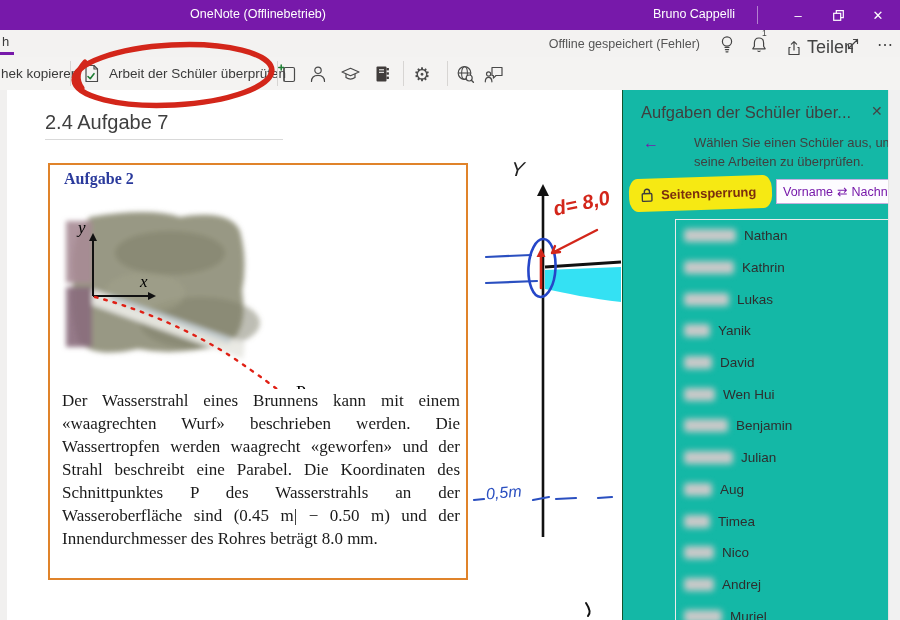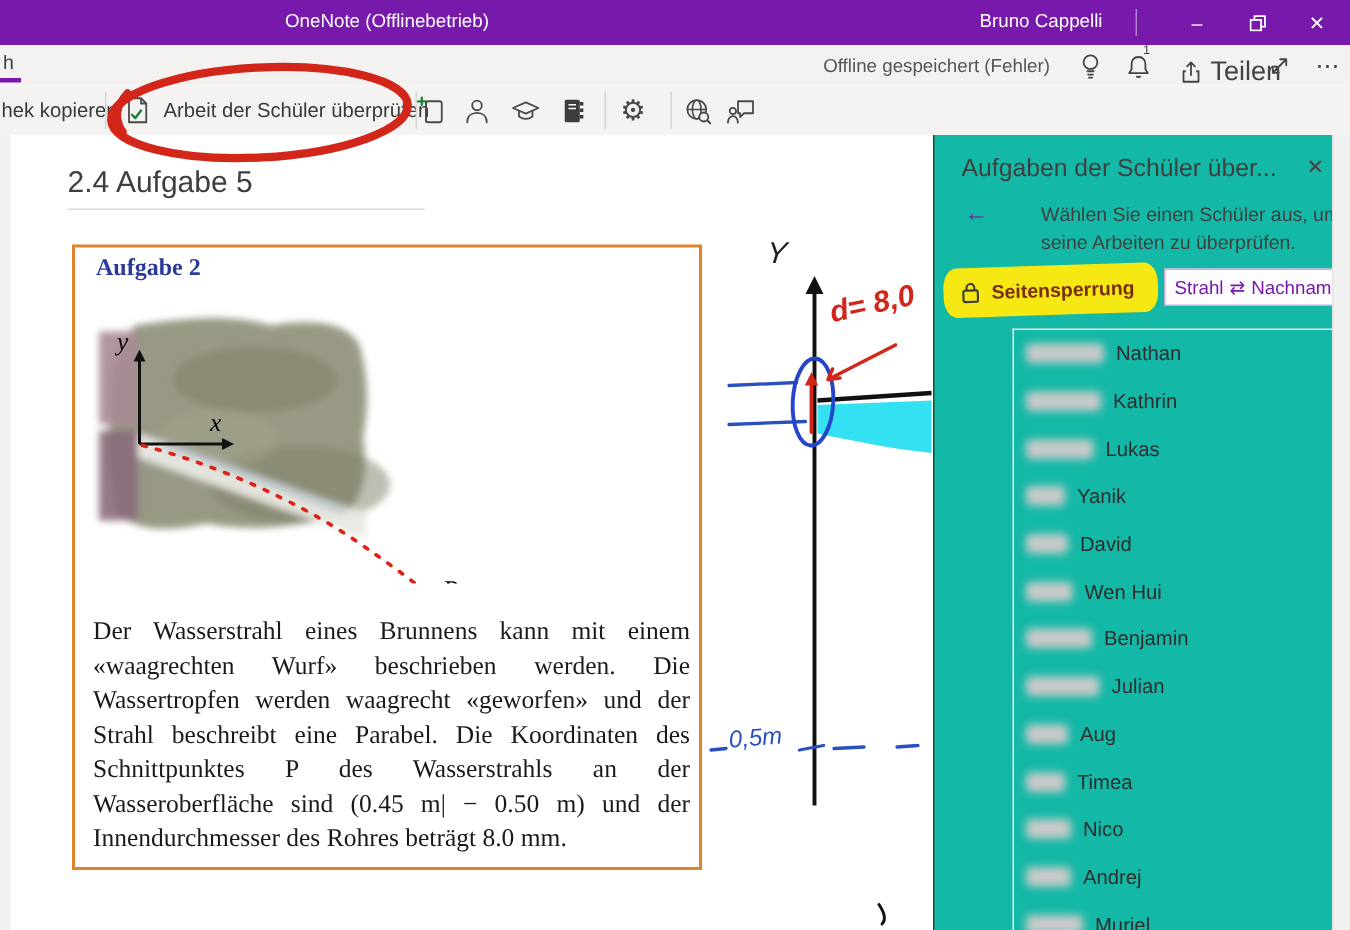--- a/index.html
+++ b/index.html
@@ -29,21 +29,21 @@
   .gear-glyph{font-size:19px;line-height:1;color:#4a4a4a;}
   
   .content{left:0;top:90px;width:900px;height:530px;background:#fff;}
   .left-strip{left:0;top:0;width:7px;height:530px;background:#f1f0ef;}
   .page-heading{left:45px;top:21px;font-size:20px;color:#3f3f3f;}
   .heading-rule{left:45px;top:49px;width:238px;height:1px;background:#d9d9d9;}
   
   .task-box{left:48px;top:73px;width:420px;height:417px;border:2px solid #e0832a;box-sizing:border-box;background:#fff;}
   .task-title{left:14px;top:5px;font-family:"Liberation Serif",serif;font-weight:bold;font-size:16px;color:#2a3a9c;}
   .task-body{left:12px;top:224px;width:398px;font-family:"Liberation Serif",serif;font-size:17px;
-             line-height:23px;color:#1a1a1a;text-align:justify;margin-top:20px;}
+             line-height:23px;color:#1a1a1a;text-align:justify;}
   
   .panel{left:622px;top:90px;width:331px;height:530px;background:#14b8a6;border-left:1px solid #14532d;box-sizing:border-box;}
   .panel-title{left:18px;top:13px;font-size:16.5px;color:#3f3f3f;width:228px;white-space:nowrap;overflow:hidden;}
   .panel-close{left:248px;top:13px;font-size:14px;color:#444;}
   .back-arrow{left:20px;top:44px;font-size:16px;color:#7719aa;}
   .instruction{left:44px;top:44px;width:222px;font-size:13px;line-height:1.45;color:#404040;margin-left:27px;}
   .lock-highlight{left:6px;top:87px;width:143px;height:33px;background:#f6e913;border-radius:9px/13px;
                   transform:rotate(-1.8deg);display:flex;align-items:center;gap:8px;padding-left:12px;box-sizing:border-box;}
   .lock-label{font-size:13px;font-weight:bold;color:#7a2e0e;}
   .sort-toggle{left:153px;top:89px;height:23px;border:1px solid #c3aede;background:#fdfcff;display:flex;
@@ -163,21 +163,21 @@
       <svg width="21" height="20" viewBox="0 0 21 20">
         <path d="M8 3.5 h10 v8 h-6 l-2.6 2.6 v-2.6 h-1.4 z" fill="none" stroke="#4a4a4a" stroke-width="1.2" stroke-linejoin="round"></path>
         <circle cx="4.6" cy="10" r="2.1" fill="none" stroke="#4a4a4a" stroke-width="1.2"></circle>
         <path d="M1.3 17.8 c0-2.9 1.7-4.4 3.3-4.4 s3.3 1.5 3.3 4.4" fill="none" stroke="#4a4a4a" stroke-width="1.2" stroke-linecap="round"></path>
       </svg>
     </span>
   </div>
 
   <div class="abs content">
     <div class="abs left-strip"></div>
-    <div class="abs page-heading">2.4 Aufgabe 5</div>
+    <div class="abs page-heading">2.4 Aufgabe 7</div>
     <div class="abs heading-rule"></div>
 
     <div class="abs task-box">
       <span class="abs task-title">Aufgabe 2</span>
 
       <svg class="abs" style="left:0;top:28px;" width="416" height="196" viewBox="0 0 416 196">
         <defs>
             <filter id="wc" x="-20%" y="-20%" width="140%" height="140%">
               <feGaussianBlur stdDeviation="2.6"></feGaussianBlur>
             </filter>
@@ -252,21 +252,21 @@
 
     <div class="abs lock-highlight">
       <svg width="12" height="15" viewBox="0 0 12 15">
         <rect x="1.2" y="6" width="9.6" height="7.6" rx="1" fill="none" stroke="#3c3c3c" stroke-width="1.4"></rect>
         <path d="M3.4 6 V4.2 a2.6 2.6 0 0 1 5.2 0 V6" fill="none" stroke="#3c3c3c" stroke-width="1.4"></path>
       </svg>
       <span class="lock-label">Seitensperrung</span>
     </div>
 
     <div class="abs sort-toggle">
-      <span>Strahl</span>
+      <span>Vorname</span>
       <span>⇄</span>
       <span>Nachname</span>
     </div>
 
     <div class="abs student-list">
 
     <div class="student-row">
           <span class="blur-box" style="width: 52px;"></span>
           <span class="student-name">Nathan</span>
         </div>

